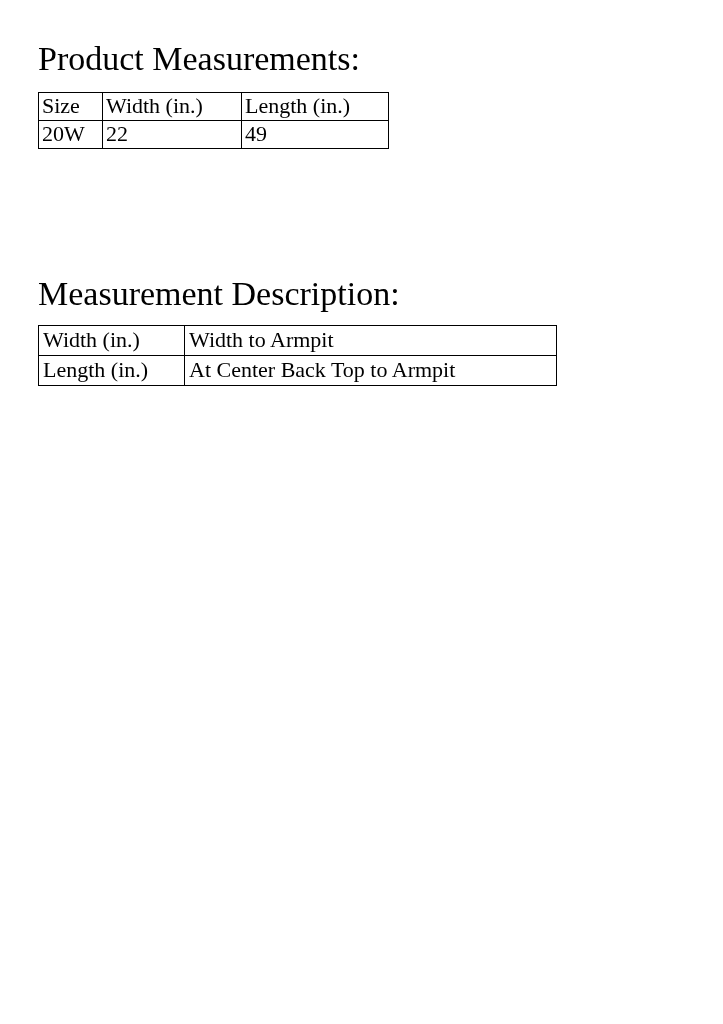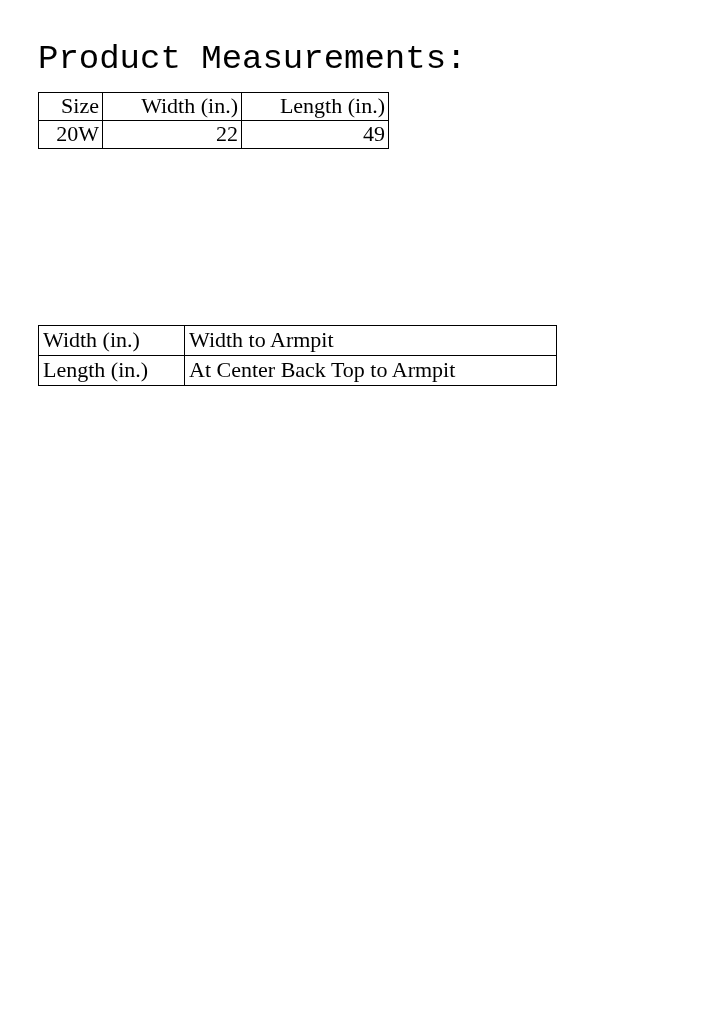--- a/index.html
+++ b/index.html
@@ -28,30 +28,28 @@
     font-weight: normal;
     line-height: 1.0;
     margin: 0;
     padding: 0;
     white-space: nowrap;
   }
   #product-title {
     position: absolute;
     left: 38px;
     top: 42px;
-    font-family: Liberation Mono, monospace;
   }
   #measurements-table {
     position: absolute;
     left: 38px;
     top: 92px;
     border-collapse: collapse;
     font-size: 22px;
     line-height: 1.05;
-    text-align: right;
   }
   #measurements-table td {
     border: 1.5px solid #000000;
     padding: 1px 3px 3px 3px;
     vertical-align: top;
     white-space: nowrap;
     font-family: "Liberation Serif", serif;
   }
   #measurements-table .col-size   { width: 57px; }
   #measurements-table .col-width  { width: 132px; }
@@ -95,20 +93,21 @@
         <td class="col-length">Length (in.)</td>
       </tr>
       <tr>
         <td class="col-size">20W</td>
         <td class="col-width">22</td>
         <td class="col-length">49</td>
       </tr>
     </tbody>
   </table>
 
+  <h1 class="section-title" id="description-title">Measurement Description:</h1>
 
   <table id="description-table">
     <tbody>
       <tr>
         <td class="col-label">Width (in.)</td>
         <td class="col-desc">Width to Armpit</td>
       </tr>
       <tr>
         <td class="col-label">Length (in.)</td>
         <td class="col-desc">At Center Back Top to Armpit</td>

